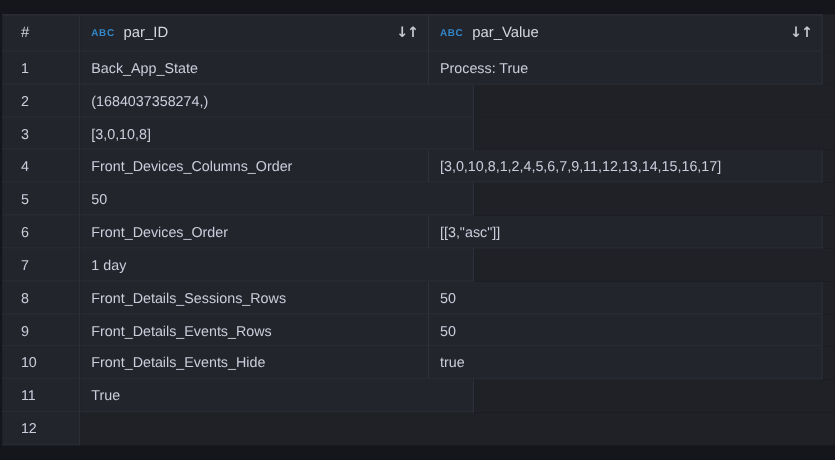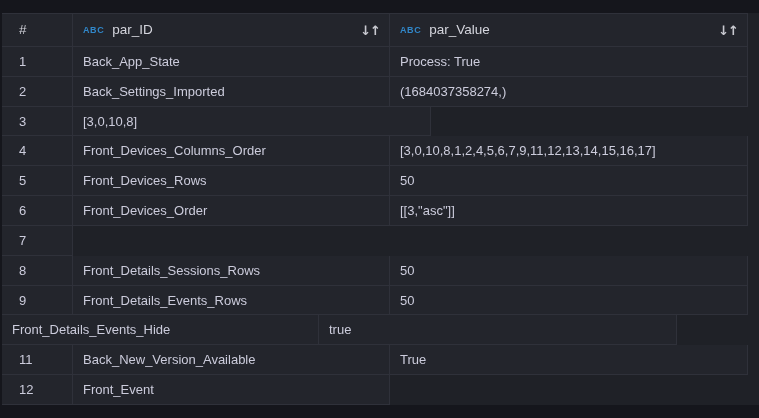--- a/index.html
+++ b/index.html
@@ -77,77 +77,75 @@
 
     <div class="rows" id="rows">
         <div class="r">
     <div class="c idx">1</div>
     <div class="c pid">Back_App_State</div>
     <div class="c pval">Process: True</div>
     <div class="c gutter"></div>
   </div>
         <div class="r">
     <div class="c idx">2</div>
-    <div class="c pid">Back_Settings_Imported</div>
     <div class="c pval">(1684037358274,)</div>
     <div class="c gutter"></div>
   </div>
         <div class="r">
     <div class="c idx">3</div>
     <div class="c pval">[3,0,10,8]</div>
     <div class="c gutter"></div>
   </div>
         <div class="r">
     <div class="c idx">4</div>
     <div class="c pid">Front_Devices_Columns_Order</div>
     <div class="c pval">[3,0,10,8,1,2,4,5,6,7,9,11,12,13,14,15,16,17]</div>
     <div class="c gutter"></div>
   </div>
         <div class="r">
     <div class="c idx">5</div>
-    <div class="c pid">Front_Devices_Rows</div>
     <div class="c pval">50</div>
     <div class="c gutter"></div>
   </div>
         <div class="r">
     <div class="c idx">6</div>
     <div class="c pid">Front_Devices_Order</div>
     <div class="c pval">[[3,"asc"]]</div>
     <div class="c gutter"></div>
   </div>
         <div class="r">
     <div class="c idx">7</div>
+    <div class="c pval">1 day</div>
     <div class="c gutter"></div>
   </div>
         <div class="r">
     <div class="c idx">8</div>
     <div class="c pid">Front_Details_Sessions_Rows</div>
     <div class="c pval">50</div>
     <div class="c gutter"></div>
   </div>
         <div class="r">
     <div class="c idx">9</div>
     <div class="c pid">Front_Details_Events_Rows</div>
     <div class="c pval">50</div>
     <div class="c gutter"></div>
   </div>
         <div class="r">
+    <div class="c idx">10</div>
     <div class="c pid">Front_Details_Events_Hide</div>
     <div class="c pval">true</div>
     <div class="c gutter"></div>
   </div>
         <div class="r">
     <div class="c idx">11</div>
-    <div class="c pid">Back_New_Version_Available</div>
     <div class="c pval">True</div>
     <div class="c gutter"></div>
   </div>
         <div class="r">
     <div class="c idx">12</div>
-    <div class="c pid">Front_Event</div>
     <div class="c gutter"></div>
   </div>
       </div>
 
   </div>
 
   <div class="strip bottom"></div>
 
 </div>
 

